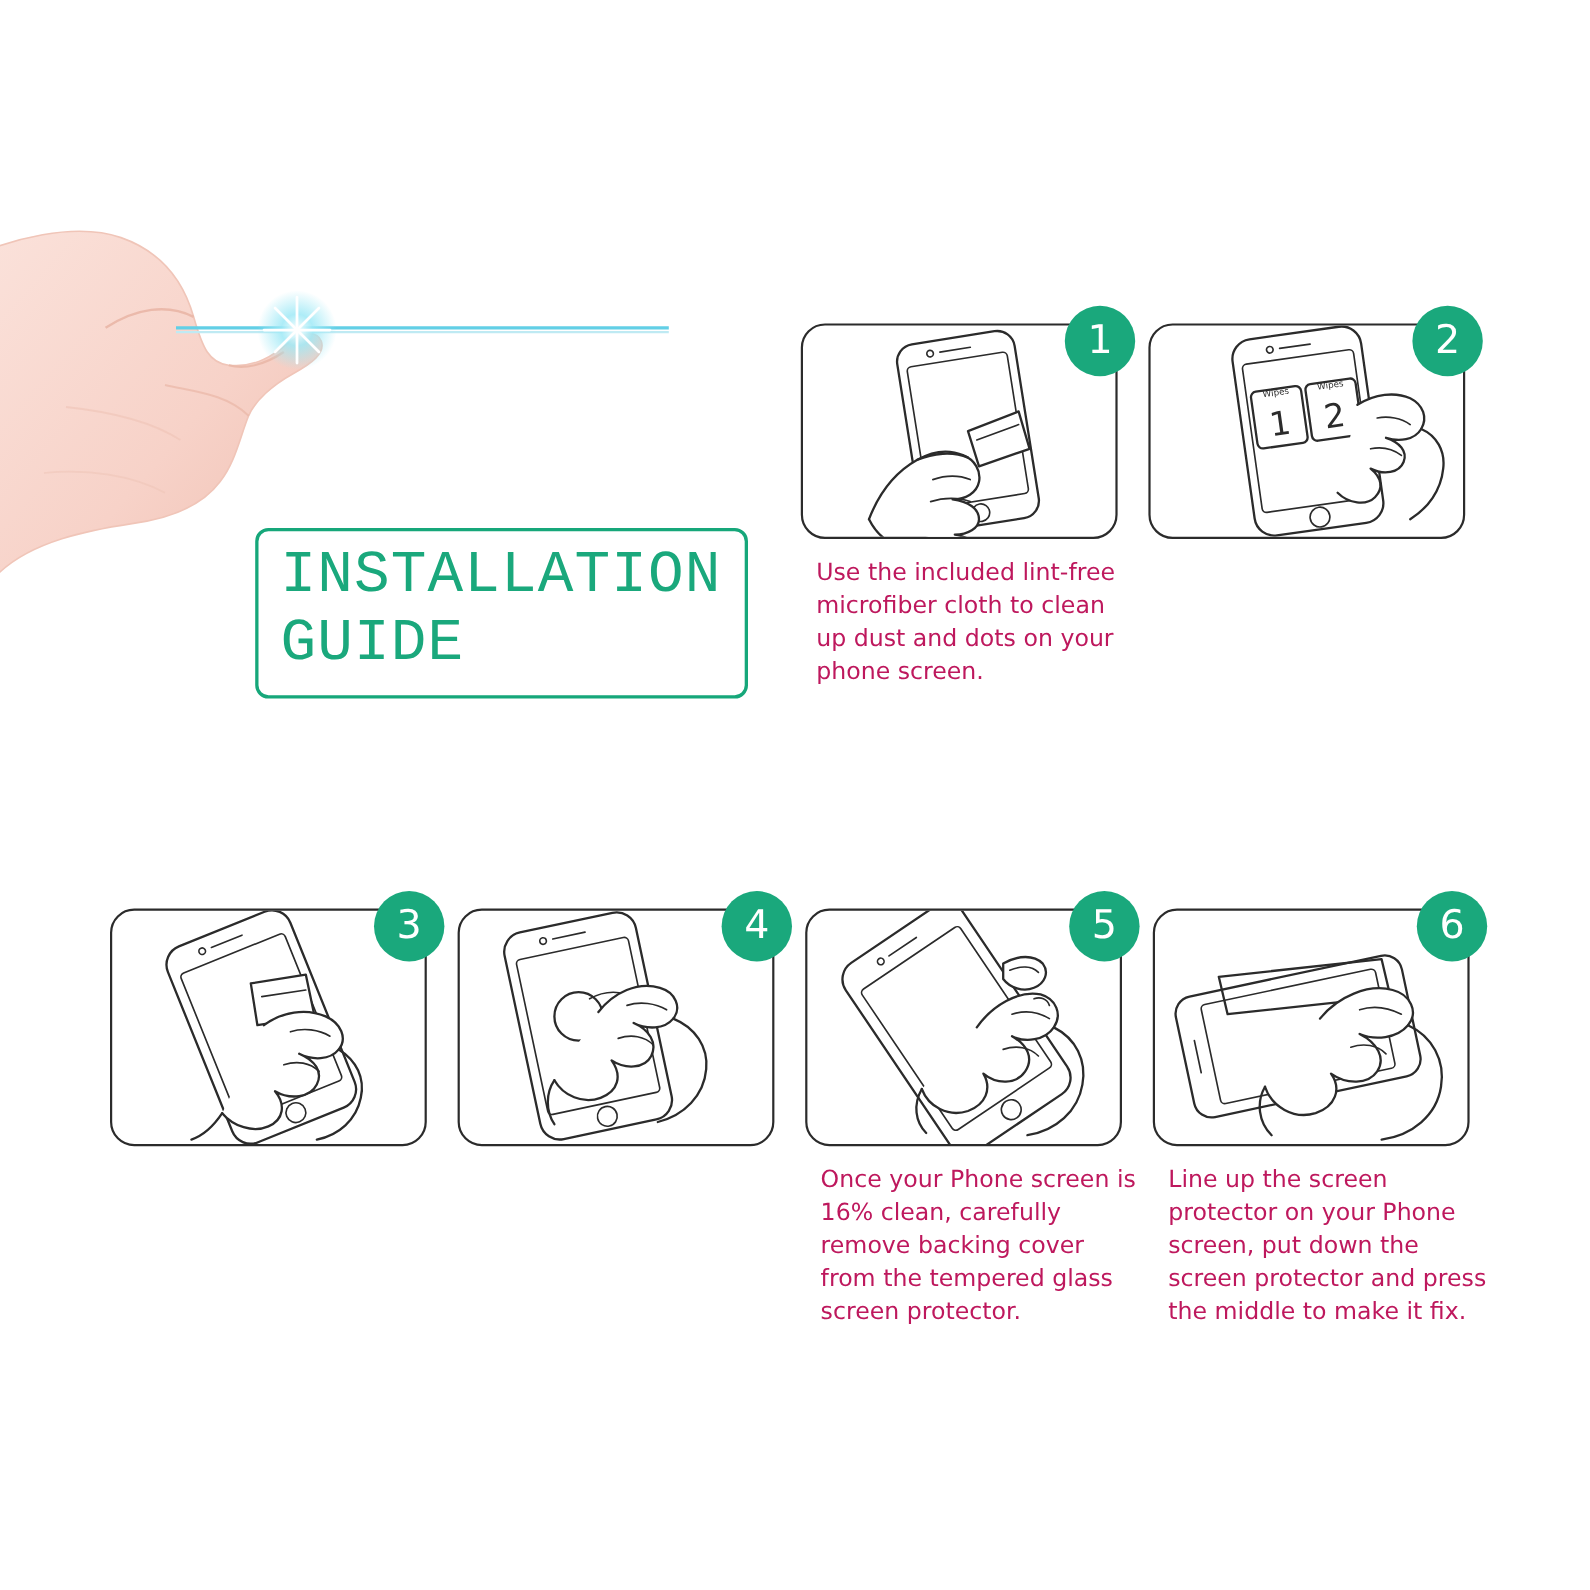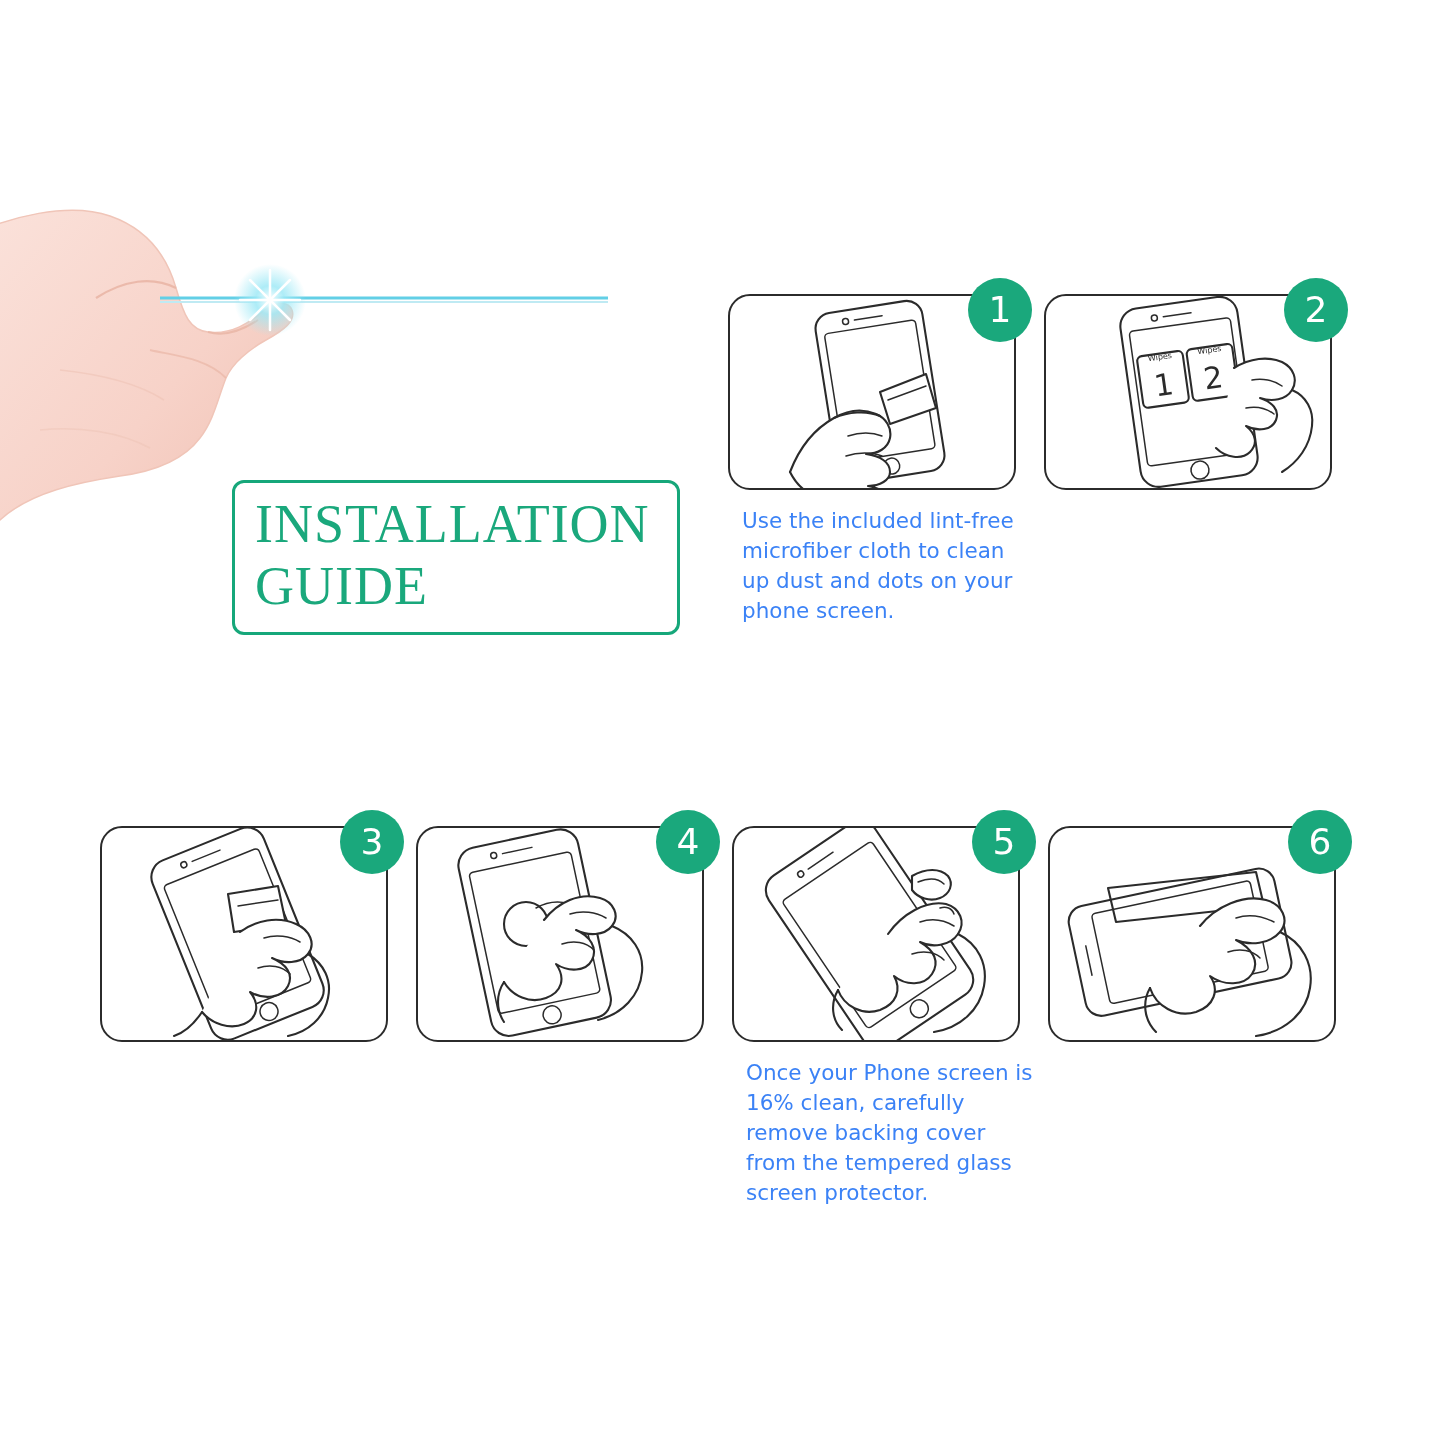--- a/index.html
+++ b/index.html
@@ -45,21 +45,21 @@
   }
   .title-text {
     position: absolute;
     left: 20px;
     top: 10px;
     width: 420px;
     color: #1aa87c;
     font-size: 54px;
     line-height: 62px;
     letter-spacing: 1px;
-    font-family: Liberation Serif, serif;
+    font-family: Liberation Mono, monospace;
     font-weight: 400;
   }
 
   
   .step {
     position: absolute;
   }
   .card {
     position: relative;
     border: 2px solid #2b2b2b;
@@ -74,21 +74,21 @@
     border-radius: 50%;
     background: #1aa87c;
     color: #ffffff;
     font-size: 36px;
     line-height: 64px;
     text-align: center;
     font-family: "DejaVu Sans", sans-serif;
   }
   .caption {
     position: absolute;
-    color: #3b82f6;
+    color: #be185d;
     font-size: 21.5px;
     line-height: 30px;
     font-family: "DejaVu Sans", sans-serif;
   }
 
   
   .row1 .card { width: 288px; height: 196px; }
   .row1 .badge { right: -18px; top: -18px; }
   .row1 .caption { top: 212px; left: 14px; width: 292px; }
 
@@ -315,15 +315,16 @@
              C220,116 200,118 186,112 C202,120 210,134 202,146
              C194,158 174,158 160,148 C170,162 164,178 146,184
              C126,190 106,178 100,160"></path>
         <path class="ln-thin" d="M186,90 C198,86 212,88 224,94"></path>
         <path class="ln-thin" d="M178,124 C190,120 202,122 210,130"></path>
         <path class="ln" d="M230,104 C252,114 264,136 260,160 C256,186 234,204 206,208"></path>
         <path class="ln" d="M100,160 C92,174 94,192 106,204"></path>
       </svg>
       <div class="badge">6</div>
     </div>
+    <div class="caption">Line up the screen protector on your Phone screen, put down the screen protector and press the middle to make it fix.</div>
   </div>
 
 </div>
 
 </body></html>

